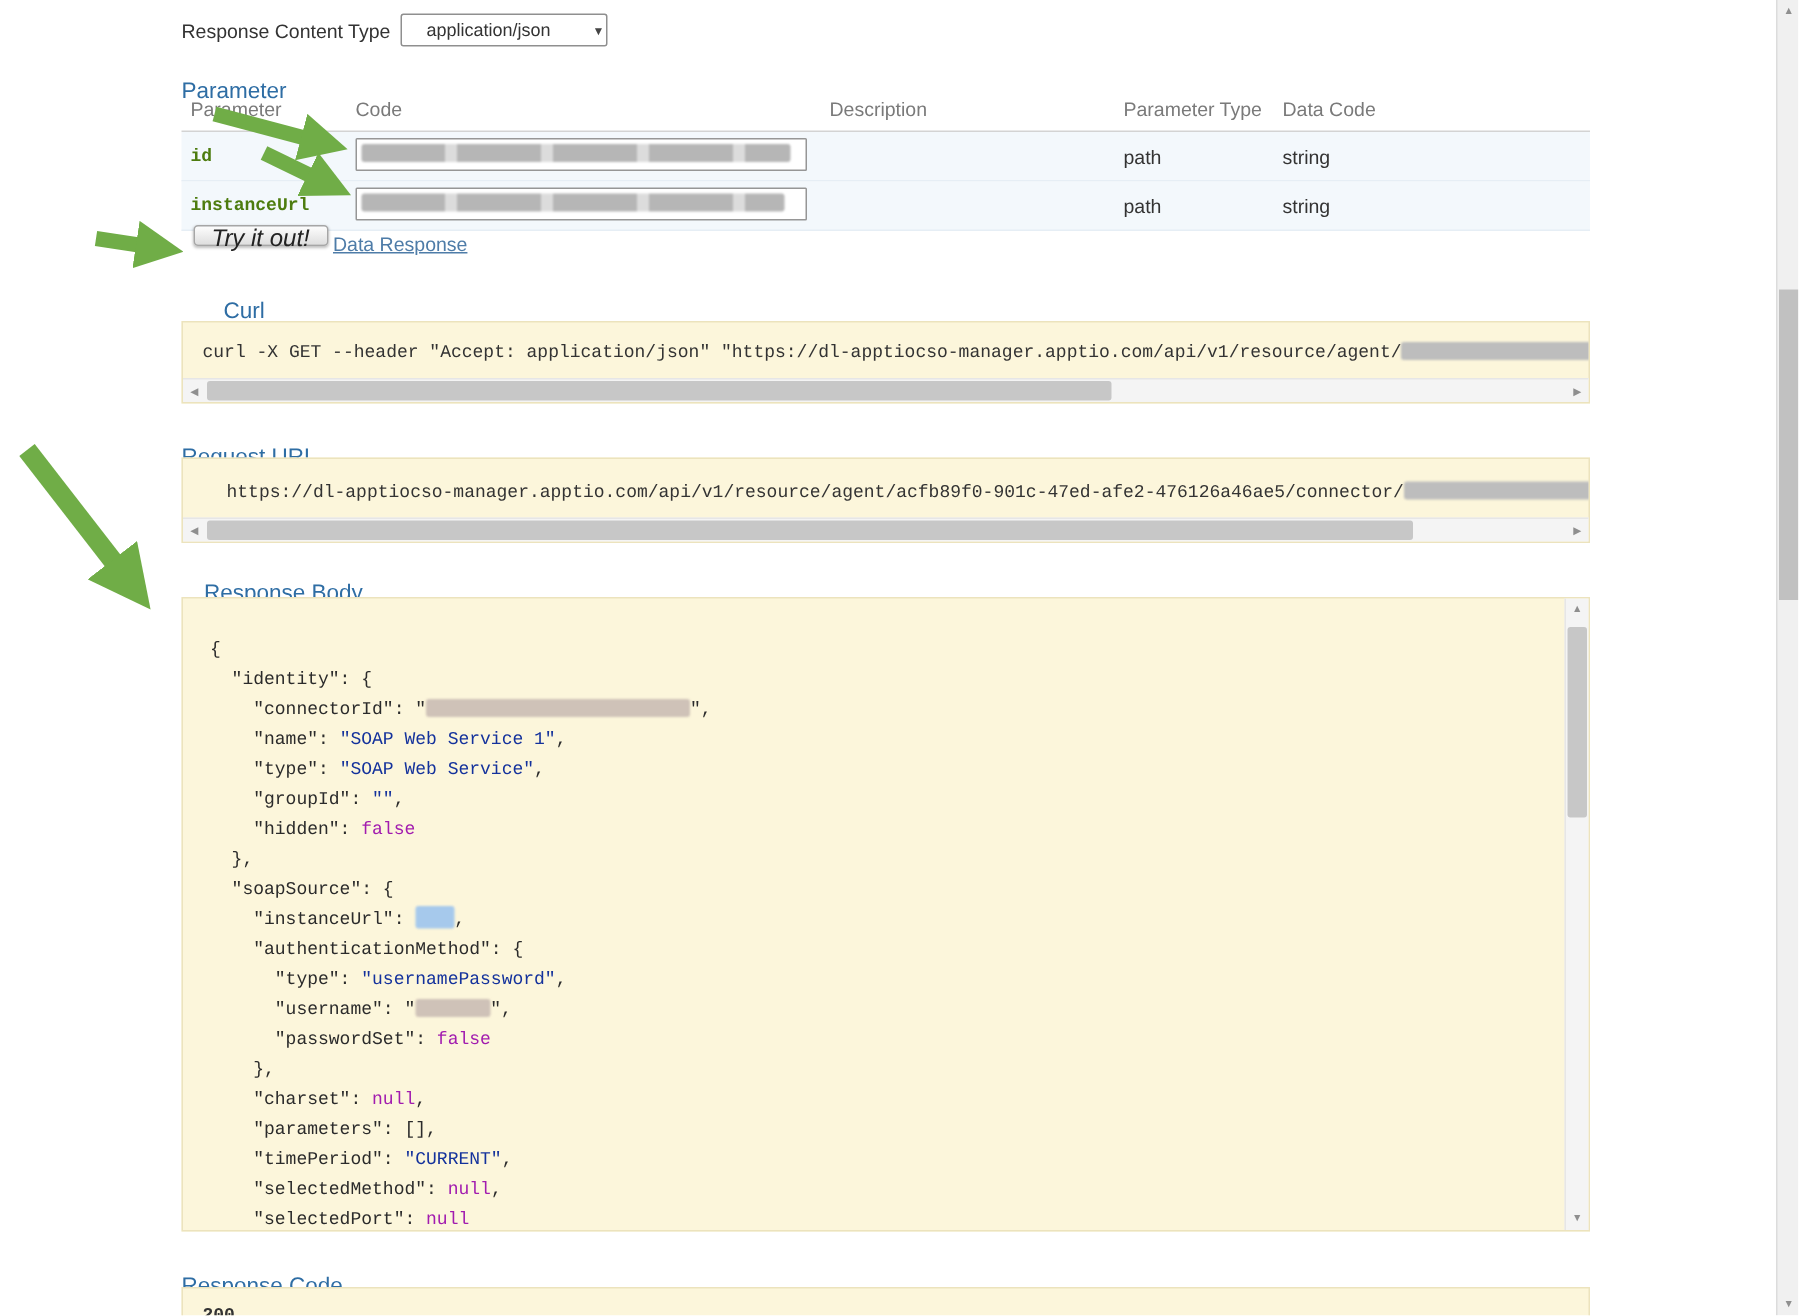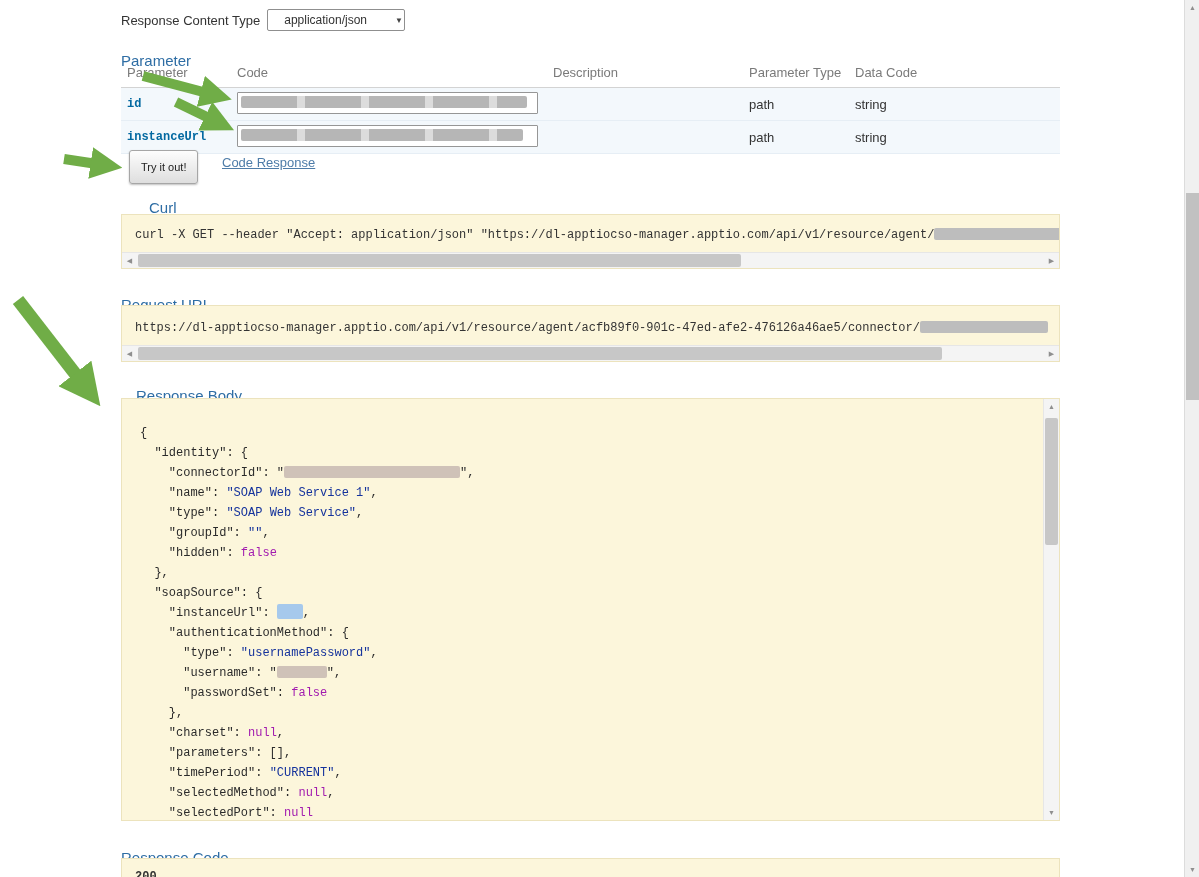--- a/index.html
+++ b/index.html
@@ -12,34 +12,34 @@
   #ct-select{display:flex;align-items:center;justify-content:space-between;width:116px;height:20px;
              border:1px solid #8f8f8f;border-radius:2px;background:#fff;font-size:12px;padding:0 4px 0 16px;cursor:default;gap:24px;}
   #ct-select .caret{font-size:8px;color:#444;margin-left:4px;}
 
   
   #ptable{position:absolute;left:121px;top:62px;width:939px;font-size:13px;}
   .ptable-header{display:grid;grid-template-columns:110px 316px 196px 106px 1fr;color:#7a7a7a;
                  padding:3px 0 7px 6px;border-bottom:1px solid #d3d3d3;}
   .ptable-row{display:grid;grid-template-columns:110px 316px 196px 106px 1fr;align-items:center;
               height:32px;padding-left:6px;background:#f3f8fc;border-bottom:1px solid #e6eef5;}
-  .param-name{font-family:"Liberation Mono","DejaVu Sans Mono",monospace;font-weight:bold;font-size:12px;color:#0369a1;}
+  .param-name{font-family:"Liberation Mono","DejaVu Sans Mono",monospace;font-weight:bold;font-size:12px;color:#4d7c0f;}
   .param-input{position:relative;width:299px;height:20px;background:#fff;border:1px solid #969696;border-radius:1px;}
   .param-input .redact{position:absolute;left:3px;top:3px;}
 
   
   .redact{display:inline-block;height:12px;vertical-align:-2px;border-radius:2px;background:#bdbdbd;filter:blur(0.6px);}
   .redact-chunks{background:repeating-linear-gradient(90deg,#b6b6b6 0 56px,#dcdcdc 56px 64px);}
   .redact-warm{background:#cfc2b8;}
   .redact-sel{background:#a6c9ec;height:15px;vertical-align:-3px;}
 
   
-  #try-btn{position:absolute;left:129px;top:150px;height:34px;padding:0 11px;font-size:11px;color:#222;
+  #try-btn{position:absolute;left:129px;top:150px;height:14px;padding:0 11px;font-size:16px;color:#222;
            background:linear-gradient(#fdfdfd,#dedede);border:1px solid #a6a6a6;border-radius:3px;
-           box-shadow:0 1px 2px rgba(0,0,0,.25);cursor:pointer;font-family:"Liberation Sans",sans-serif;}
+           box-shadow:0 1px 2px rgba(0,0,0,.25);cursor:pointer;font-family:"Liberation Sans",sans-serif;font-style:italic;}
   #hide-link{position:absolute;left:222px;top:155px;font-size:13px;color:#4e7ca8;text-decoration:underline;cursor:pointer;}
 
   
   .codeblock{position:absolute;left:121px;width:939px;background:#fcf6db;border:1px solid #ece3bd;box-sizing:border-box;}
   .codeline{padding:13px 14px 0 13px;font-family:"Liberation Mono","DejaVu Sans Mono",monospace;font-size:12px;
             color:#333;white-space:nowrap;overflow:hidden;}
 
   
   .hscroll{position:absolute;left:0;right:0;bottom:0;height:15px;background:#f4f4f4;border-top:1px solid #e6e6e6;}
   .hs-btn{position:absolute;top:0;width:15px;height:15px;display:flex;align-items:center;justify-content:center;
@@ -101,35 +101,35 @@
     <div class="ptable-row">
       <span class="param-name">instanceUrl</span>
       <span><span class="param-input" style="display:inline-block;"><span class="redact redact-chunks" style="width:282px;"></span></span></span>
       <span></span>
       <span>path</span>
       <span>string</span>
     </div>
   </div>
 
   <button id="try-btn">Try it out!</button>
-  <a id="hide-link">Code Response</a>
+  <a id="hide-link">Data Response</a>
 
   <h2 class="heading" style="top:187px;margin-left:28px;">Curl</h2>
   <div class="codeblock" style="top:214px;height:55px;">
     <div class="codeline"><span>curl -X GET --header "Accept: application/json" "https://dl-apptiocso-manager.apptio.com/api/v1/resource/agent/</span><span class="redact" style="width:172px;"></span></div>
     <div class="hscroll">
       <span class="hs-btn hs-left">◀</span>
       <span class="hs-thumb" style="left:16px;width:603px;"></span>
       <span class="hs-btn hs-right">▶</span>
     </div>
   </div>
 
   <h2 class="heading" style="top:284px;">Request URL</h2>
   <div class="codeblock" style="top:305px;height:57px;">
-    <div class="codeline" style="padding-top:15px;"><span>https://dl-apptiocso-manager.apptio.com/api/v1/resource/agent/acfb89f0-901c-47ed-afe2-476126a46ae5/connector/</span><span class="redact" style="width:128px;"></span></div>
+    <div class="codeline" style="padding-top:15px;margin-left:16px;"><span>https://dl-apptiocso-manager.apptio.com/api/v1/resource/agent/acfb89f0-901c-47ed-afe2-476126a46ae5/connector/</span><span class="redact" style="width:128px;"></span></div>
     <div class="hscroll">
       <span class="hs-btn hs-left">◀</span>
       <span class="hs-thumb" style="left:16px;width:804px;"></span>
       <span class="hs-btn hs-right">▶</span>
     </div>
   </div>
 
   <h2 class="heading" style="top:375px;margin-left:15px;">Response Body</h2>
   <div class="codeblock" style="top:398px;height:423px;">
     <div id="json-code">

